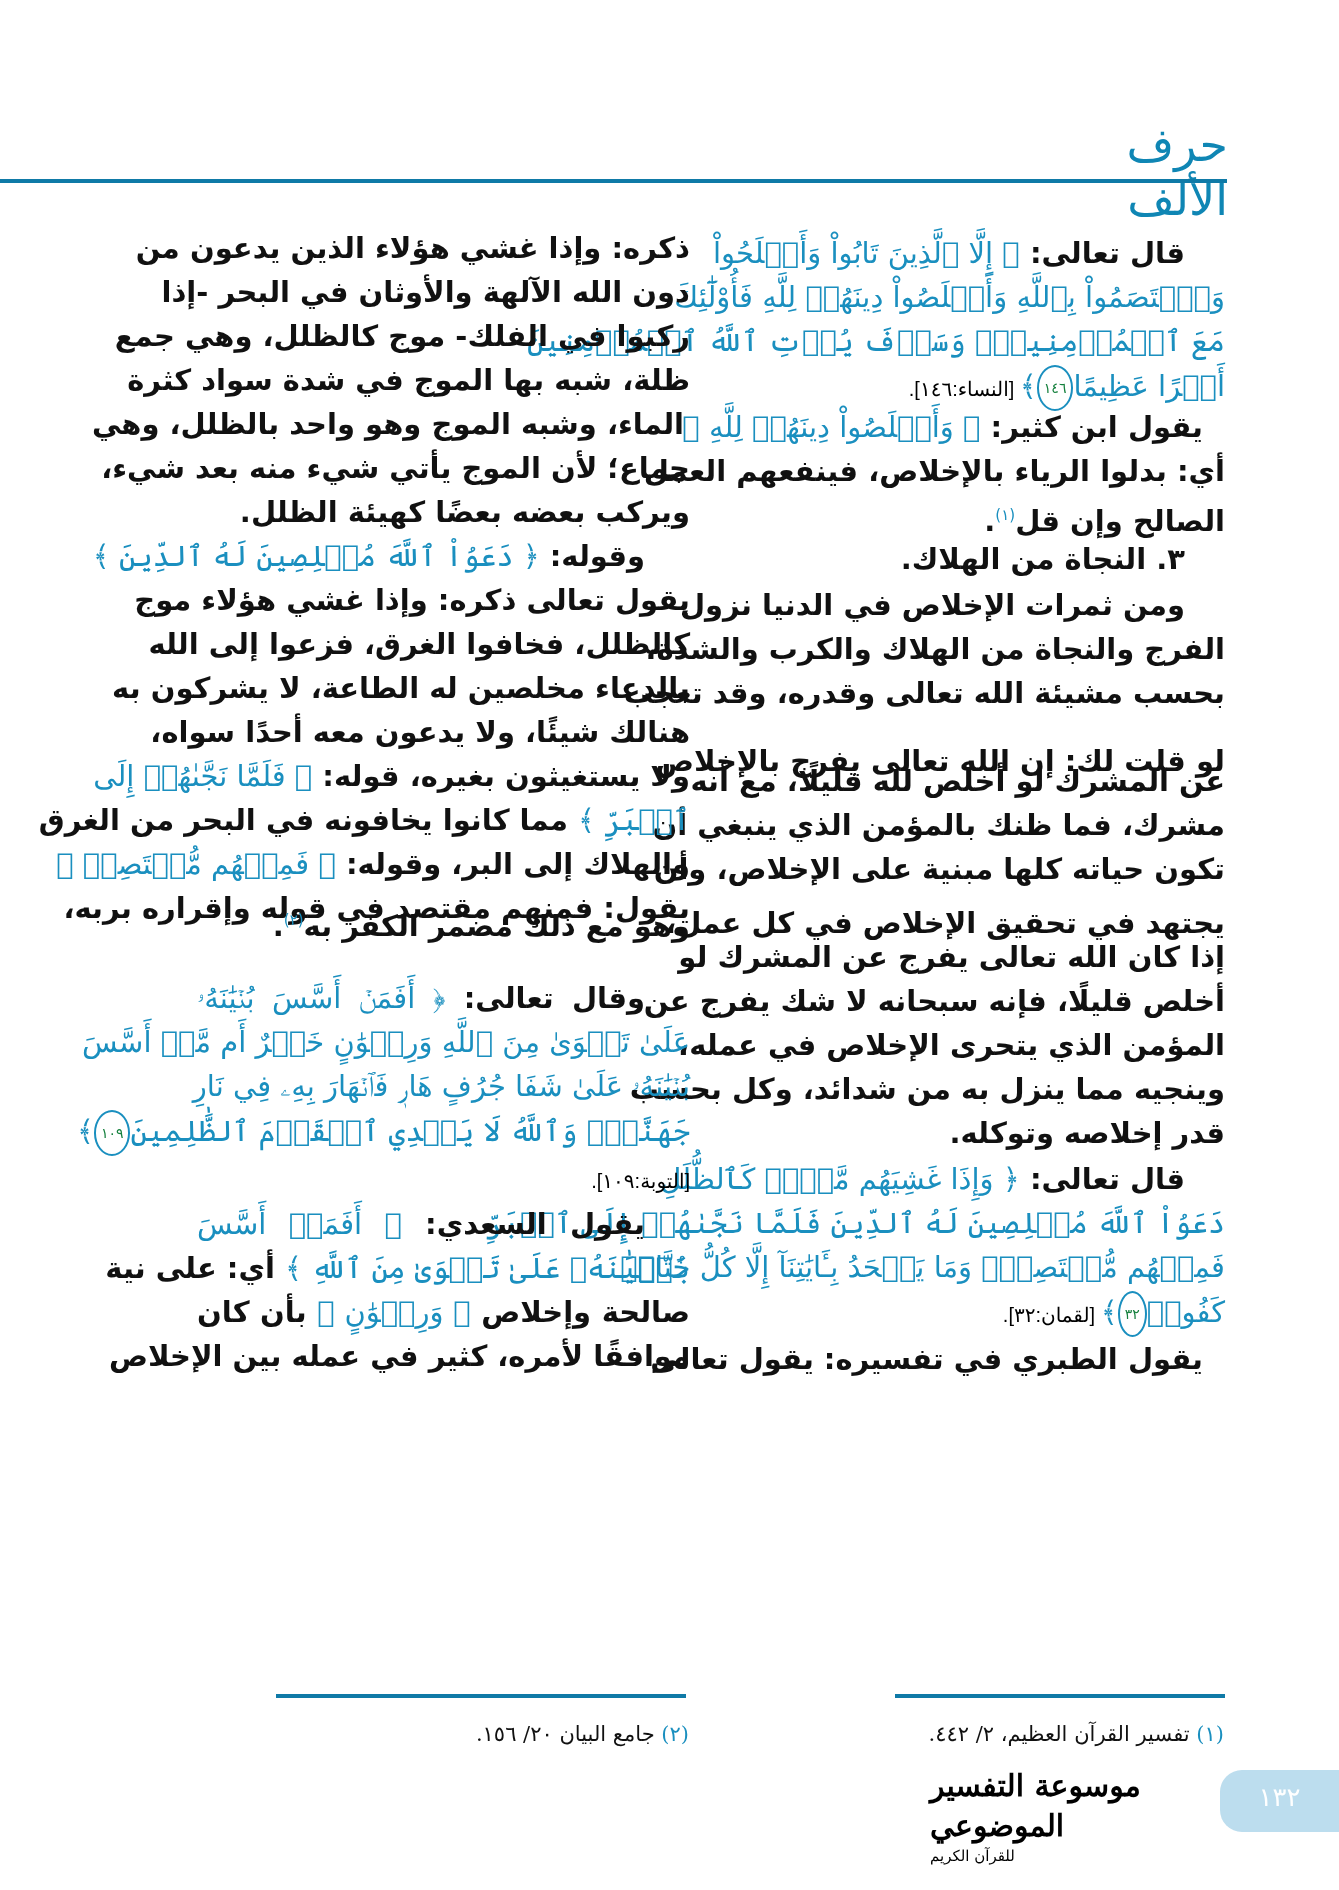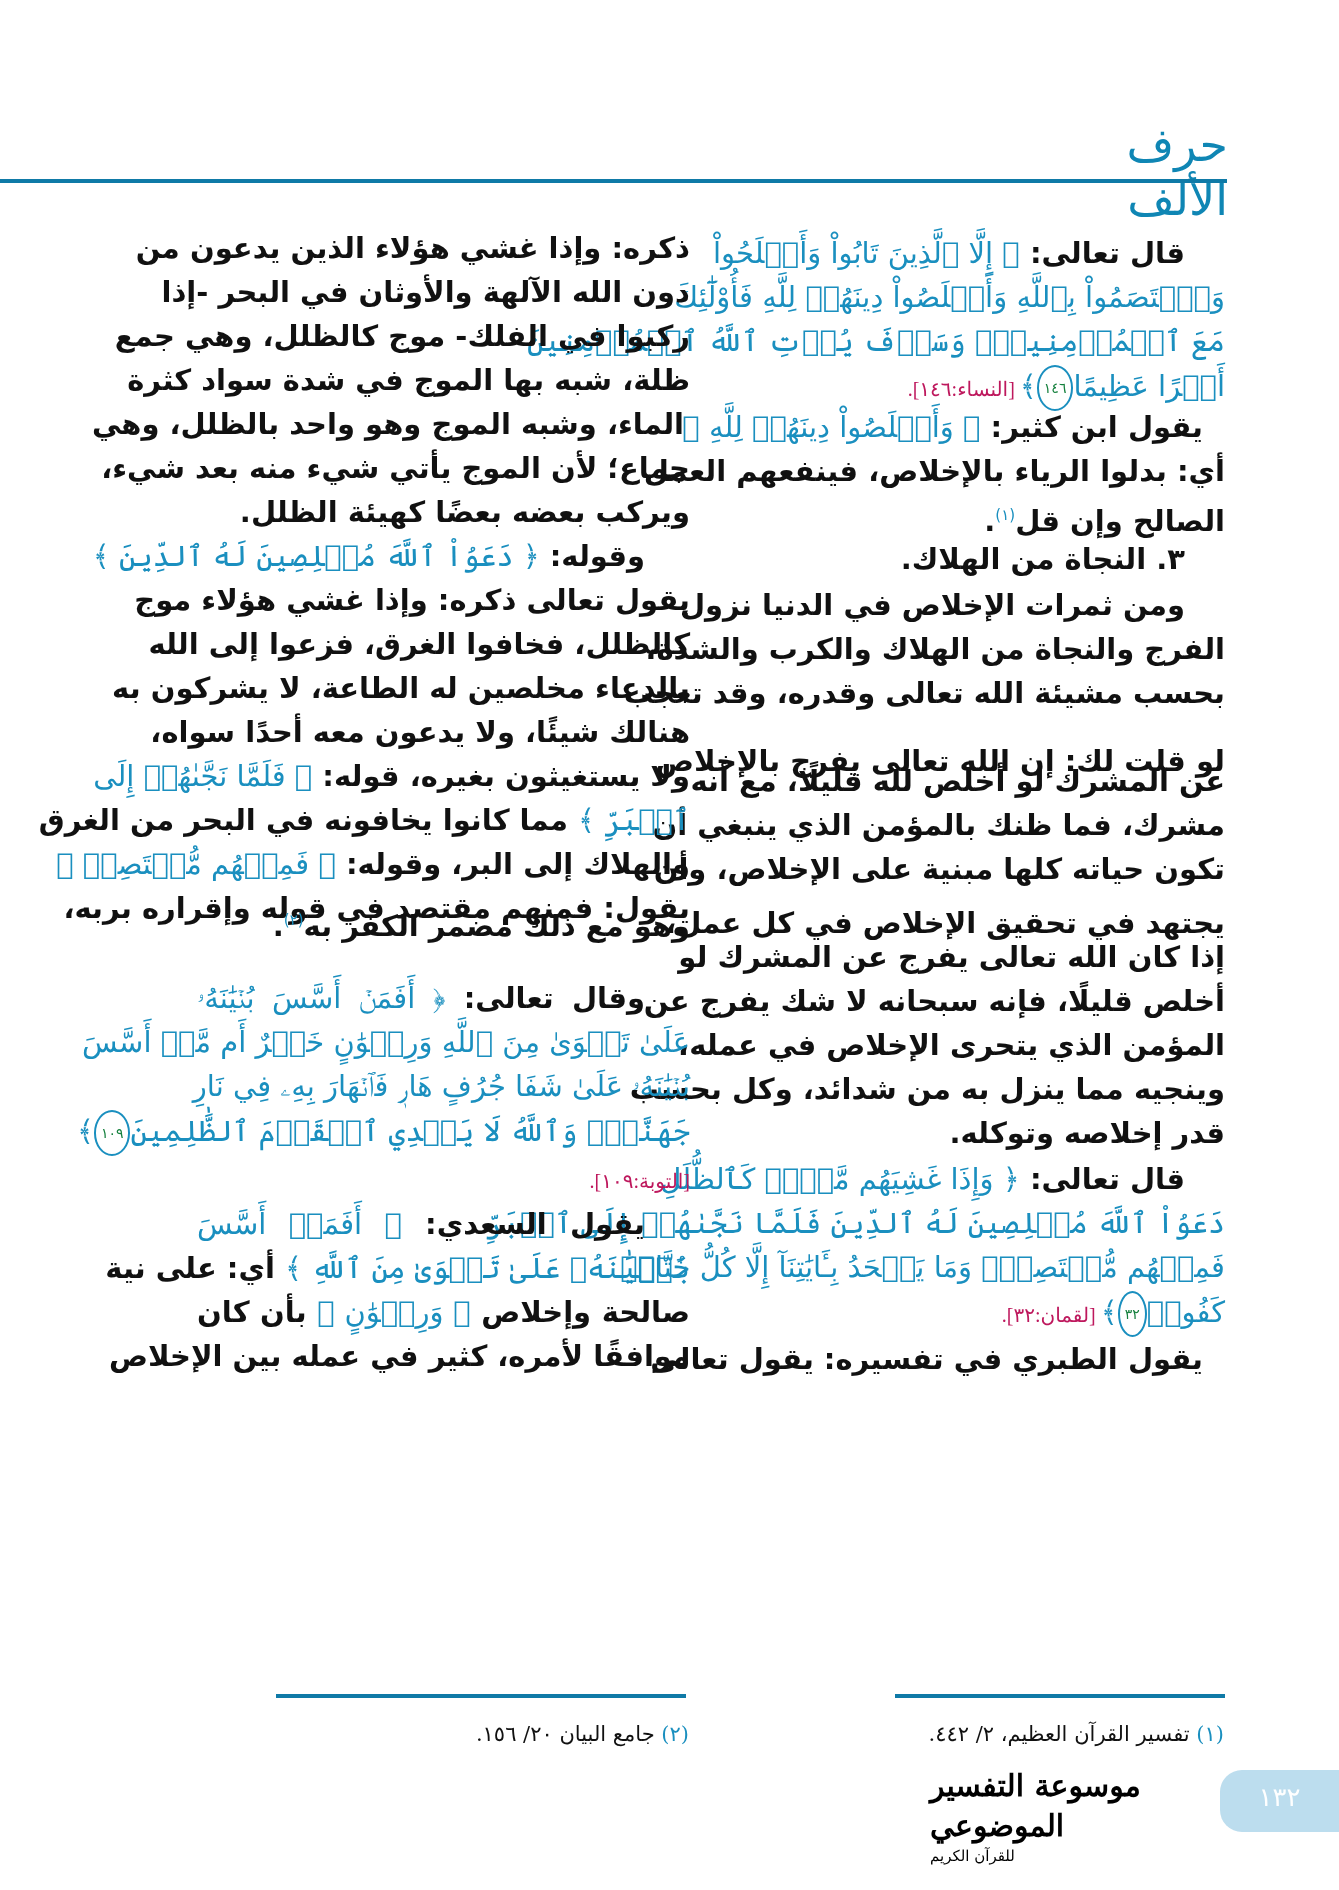--- a/index.html
+++ b/index.html
@@ -6,21 +6,21 @@
   body { width:1339px; height:1890px; position:relative; overflow:hidden;
          font-family:"DejaVu Sans", sans-serif; color:#111; }
   .hdr-title { position:absolute; left:1060px; top:118px; width:168px; text-align:right;
                font-family:"DejaVu Serif", serif; font-size:46px; color:#0f86b4; direction:rtl; }
   .hdr-rule { position:absolute; left:0; top:179px; width:1227px; height:4px; background:#0f7aa7; }
   .line { position:absolute; white-space:nowrap; font-size:29px; font-weight:bold;
           line-height:40px; direction:rtl; unicode-bidi:plaintext; }
   .just { text-align:justify; text-align-last:justify; }
   .right { text-align:right; }
   .verse { color:#1a8fbf; font-family:"DejaVu Serif", serif; font-weight:normal; }
-  .ref { font-family:Liberation Serif, serif; font-weight:normal; font-size:20px; color:#be185d; }
+  .ref { font-family:Liberation Sans, sans-serif; font-weight:normal; font-size:20px; color:#000000; }
   .sup { font-size:15px; color:#1a8fbf; vertical-align:super; font-weight:normal; }
   .ayah-num { display:inline-block; border:2px solid #1a8fbf; border-radius:50%;
               font-size:14px; color:#15803d; padding:1px 5px; font-weight:normal; vertical-align:middle; }
   .fn-rule { position:absolute; height:4px; background:#0f7aa7; }
   .fn { position:absolute; direction:rtl; text-align:right; font-family:"DejaVu Serif", serif;
         font-size:21px; color:#111; white-space:nowrap; }
   .fn .num { color:#1a8fbf; }
   .logo { position:absolute; left:930px; top:1766px; width:255px; height:74px; text-align:left;
           color:#000000; direction:rtl; font-family:"DejaVu Serif", serif; }
   .logo .l1 { font-size:30px; line-height:40px; font-weight:bold; letter-spacing:-1px; }

